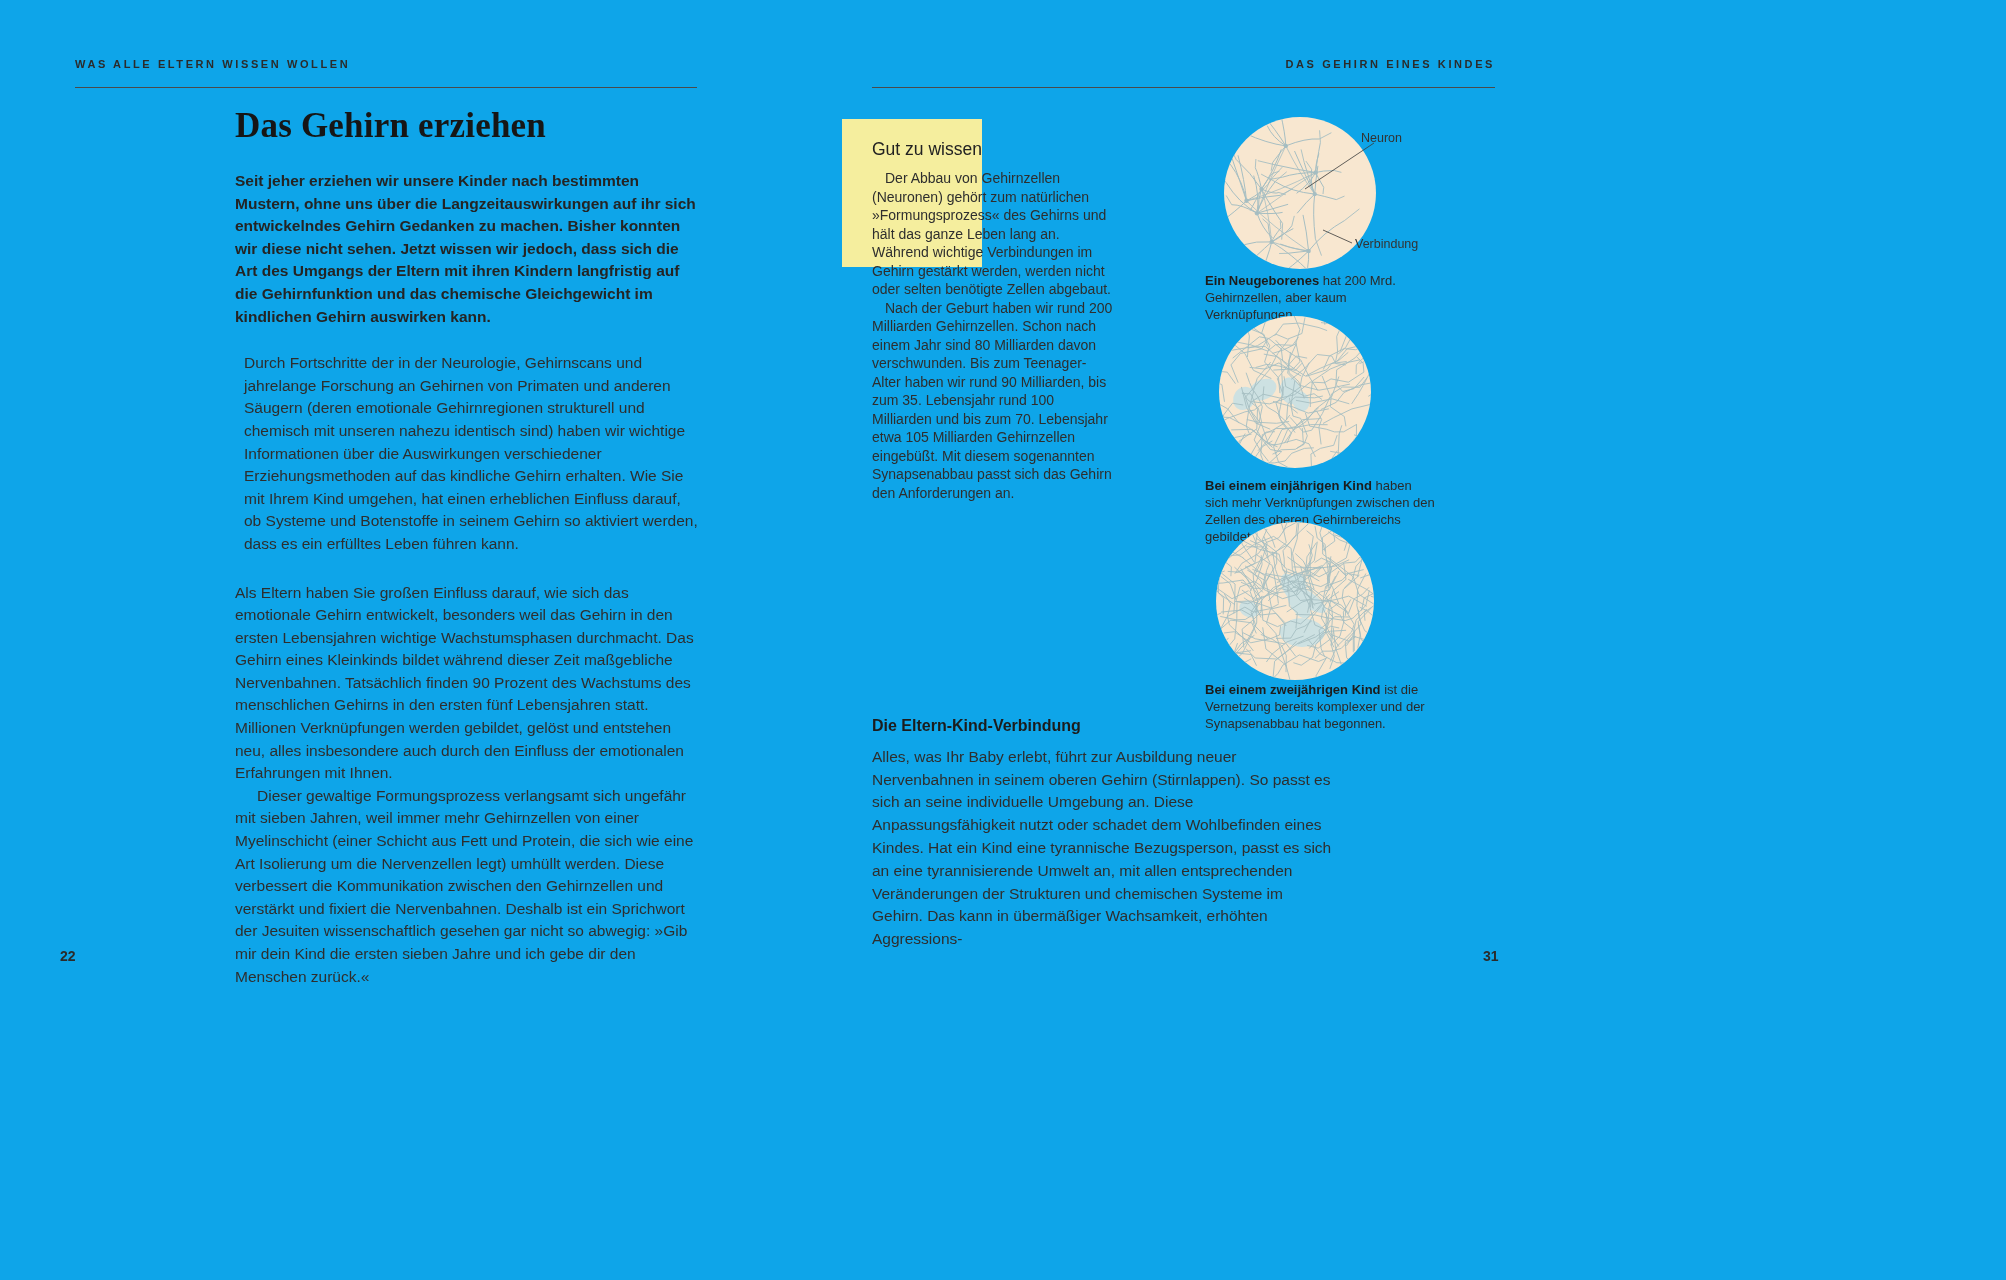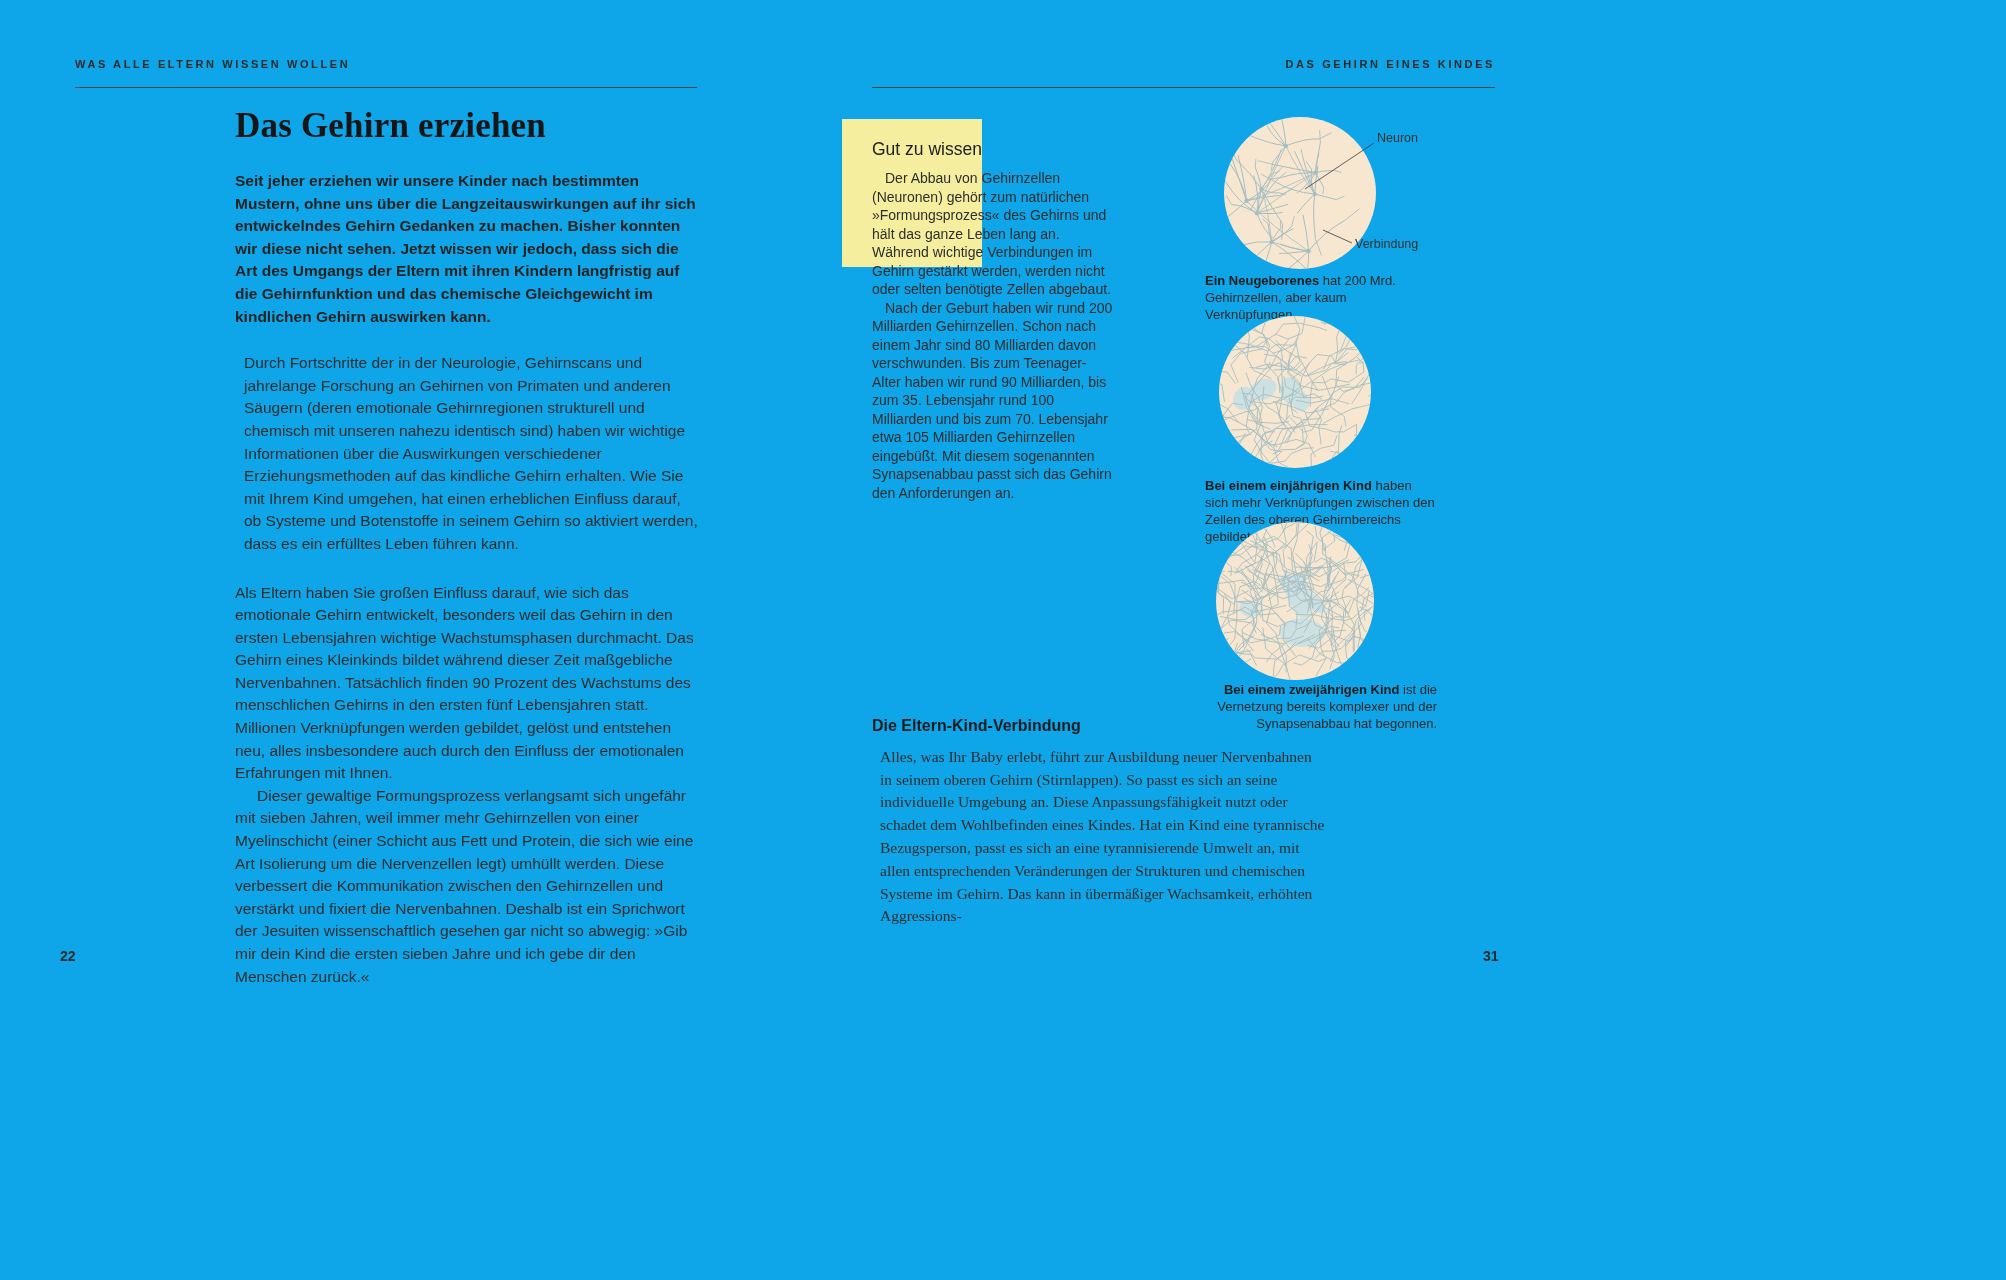--- a/index.html
+++ b/index.html
@@ -67,21 +67,21 @@
   }
   .fig-caption strong{color:#1c1c1c;}
   
   .right-section{
     position:absolute;left:872px;top:715px;width:462px;
     font-size:15.5px;line-height:22.8px;color:#2e2e2e;
   }
   .right-section h3{
     font-size:16px;margin:0 0 8px 0;color:#1c1c1c;
   }
-  .right-section p{margin:8px;font-family:Liberation Serif, serif;}
+  .right-section p{margin:0;}
   
   .folio{
     position:absolute;top:948px;font-size:14px;color:#2b2b2b;font-weight:bold;
   }
   .folio-left{left:60px;}
 </style>
 </head>
 <body>
 
 <div class="spread">
@@ -221,21 +221,21 @@
           <path d="M80.8 30.9 Q62.8 67.9 52.0 98.2" fill="none" stroke="#a6bec2" stroke-width="0.8"></path>
           <path d="M52.0 98.2 Q81.6 77.0 110.7 57.5" fill="none" stroke="#a6bec2" stroke-width="0.8"></path>
           <path d="M110.7 57.5 Q74.6 76.1 41.5 85.8" fill="none" stroke="#a6bec2" stroke-width="0.8"></path>
           <path d="M41.5 85.8 Q67.3 111.7 103.6 136.0" fill="none" stroke="#a6bec2" stroke-width="0.8"></path>
           <path d="M103.6 136.0 Q85.7 133.7 66.7 126.9" fill="none" stroke="#a6bec2" stroke-width="0.8"></path>
           <path d="M66.7 126.9 Q63.4 94.6 56.5 74.1" fill="none" stroke="#a6bec2" stroke-width="0.8"></path>
         </g>
         <line x1="169" y1="28" x2="100" y2="74" stroke="#3a3a3a" stroke-width="0.8"></line>
         <line x1="147" y1="128" x2="118" y2="115" stroke="#3a3a3a" stroke-width="0.8"></line>
       </svg>
-    <div class="fig-label" style="left:172px;top:16px;">Neuron</div>
+    <div class="fig-label" style="left:156px;top:16px;">Neuron</div>
     <div class="fig-label" style="left:150px;top:122px;">Verbindung</div>
   </div>
   <p class="fig-caption" style="top:272px;">
     <strong>Ein Neugeborenes</strong><span> hat 200 Mrd. Gehirnzellen, aber kaum Verknüpfungen.</span>
   </p>
 
   <div class="figure" style="top:315px;width:292px;height:154px;">
     <svg id="fig2-svg" width="292" height="154">
         <defs>
           <clipPath id="fig2-svg-clip">
@@ -496,21 +496,21 @@
           <path d="M110.1 138.2 L117.5 131.2 L126.8 131.1 L136.2 128.4 L148.3 116.2 L164.9 121.2 L172.3 117.3" fill="none" stroke="#a6bec2" stroke-width="0.9" stroke-linejoin="round"></path>
           <path d="M161.8 89.0 L151.1 100.1 L147.7 116.3 L141.4 125.8" fill="none" stroke="#a6bec2" stroke-width="0.9" stroke-linejoin="round"></path>
           <path d="M130.6 56.1 L120.5 75.4 L126.9 89.1 L127.5 97.1 L126.0 118.6 L113.2 128.2 L102.2 125.4" fill="none" stroke="#a6bec2" stroke-width="0.9" stroke-linejoin="round"></path>
           <path d="M16.1 93.0 L8.4 96.5 L-4.7 107.1 L-13.0 109.5 L-20.9 129.8 L-12.6 144.0 L-14.1 153.7" fill="none" stroke="#a6bec2" stroke-width="0.9" stroke-linejoin="round"></path>
           <path d="M43.6 70.7 L27.0 78.7 L12.6 68.6 L-0.7 52.1 L-18.6 54.7" fill="none" stroke="#a6bec2" stroke-width="0.9" stroke-linejoin="round"></path>
           <path d="M129.9 15.0 L139.3 18.0 L156.3 21.1 L163.9 23.8" fill="none" stroke="#a6bec2" stroke-width="0.9" stroke-linejoin="round"></path>
           <path d="M62.9 119.1 L48.8 104.7 L48.1 96.4 L36.7 90.0 L16.0 92.1" fill="none" stroke="#a6bec2" stroke-width="0.9" stroke-linejoin="round"></path>
         </g>
       </svg>
   </div>
-  <p class="fig-caption" style="top:681px;text-align:right;">
+  <p class="fig-caption" style="top:681px;">
     <strong>Bei einem zweijährigen Kind</strong><span> ist die Vernetzung bereits komplexer und der Synapsenabbau hat begonnen.</span>
   </p>
 
   <div class="right-section">
     <h3>Die Eltern-Kind-Verbindung</h3>
     <p>Alles, was Ihr Baby erlebt, führt zur Ausbildung neuer Nervenbahnen in seinem oberen Gehirn (Stirnlappen). So passt es sich an seine individuelle Umgebung an. Diese Anpassungsfähigkeit nutzt oder schadet dem Wohlbefinden eines Kindes. Hat ein Kind eine tyrannische Bezugsperson, passt es sich an eine tyrannisierende Umwelt an, mit allen entsprechenden Veränderungen der Strukturen und chemischen Systeme im Gehirn. Das kann in übermäßiger Wachsamkeit, erhöhten Aggressions-</p>
   </div>
 
   <div class="folio folio-left">22</div>
   <div class="folio" style="left:1483px;">31</div>

